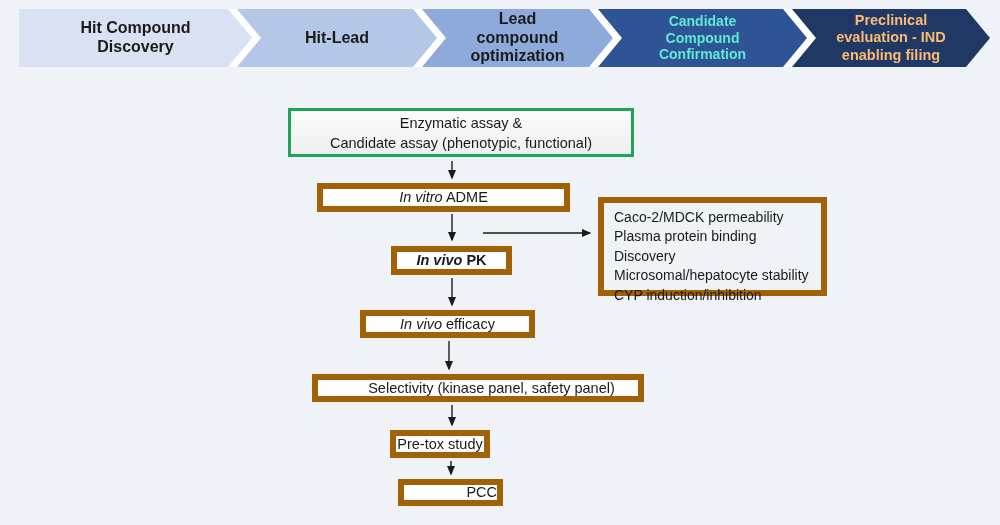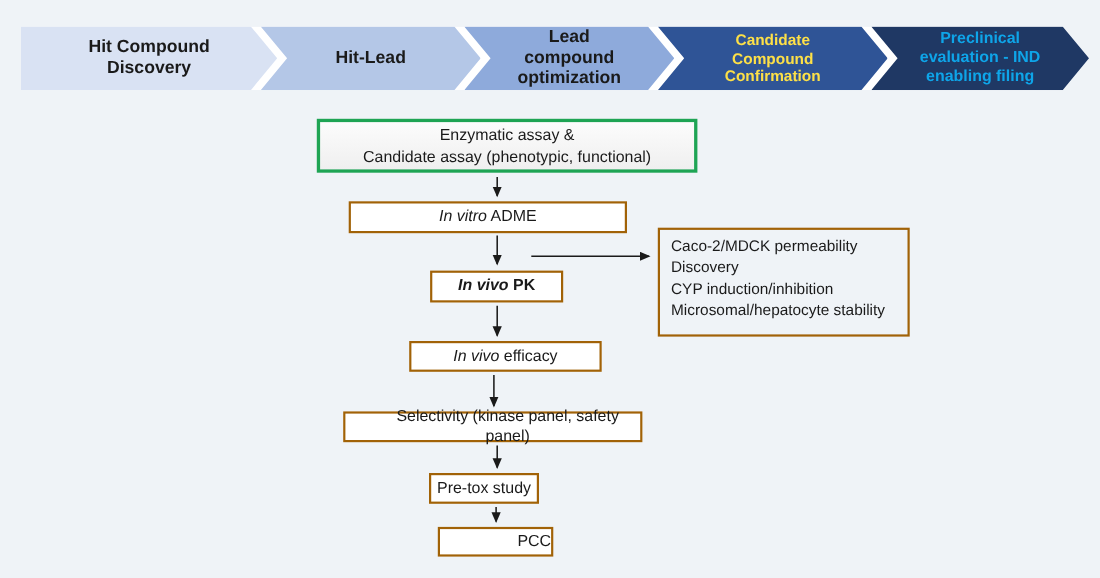--- a/index.html
+++ b/index.html
@@ -6,69 +6,69 @@
   html, body { width: 1000px; height: 525px; }
   body {
     background: #EFF3F7;
     font-family: "Liberation Sans", sans-serif;
     color: #1a1a1a;
     overflow: hidden;
   }
   .canvas { position: relative; width: 1000px; height: 525px; }
 
   
-  .chevron-bar { position: absolute; left: 19px; top: 24px; width: 971px; height: 58px; }
+  .chevron-bar { position: absolute; left: 19px; top: 9px; width: 971px; height: 58px; }
   .chev-underlay {
     position: absolute; inset: 0; background: #ffffff;
     clip-path: polygon(0 0, calc(100% - 24px) 0, 100% 50%, calc(100% - 24px) 100%, 0 100%);
   }
   .chev {
     position: absolute; top: 0; height: 100%;
     display: flex; align-items: center; justify-content: center;
     text-align: center; font-weight: bold; line-height: 1.18;
     clip-path: polygon(0 0, calc(100% - 24px) 0, 100% 50%, calc(100% - 24px) 100%, 0 100%, 24px 50%);
   }
   .chev span { display: inline-block; }
   .chev-1 {
     left: 0; width: 233px; background: #D9E2F3; font-size: 16px;
     clip-path: polygon(0 0, calc(100% - 24px) 0, 100% 50%, calc(100% - 24px) 100%, 0 100%);
   }
   .chev-1 span { max-width: 130px; }
   .chev-2 { left: 218px; width: 200px; background: #B4C7E7; font-size: 16px; }
   .chev-3 { left: 403px; width: 191px; background: #8EAADB; font-size: 16px; }
   .chev-3 span { max-width: 106px; }
-  .chev-4 { left: 579px; width: 209px; background: #2F5496; color: #fde047; font-size: 14px; }
+  .chev-4 { left: 579px; width: 209px; background: #2F5496; color: #5eead4; font-size: 14px; }
   .chev-4 span { max-width: 100px; }
-  .chev-5 { left: 773px; width: 198px; background: #1F3864; color: #0ea5e9; font-size: 14.5px; text-align: center; }
+  .chev-5 { left: 773px; width: 198px; background: #1F3864; color: #fdba74; font-size: 14.5px; text-align: center; }
   .chev-5 span { max-width: 148px; }
 
   
   .box {
-    position: absolute; background: #ffffff; border: 2px solid #a16207;
+    position: absolute; background: #ffffff; border: 6px solid #a16207;
     display: flex; align-items: center; justify-content: center;
     font-size: 14.5px; text-align: center; line-height: 1.25;
   }
   .box .it { font-style: italic; }
   .box-assay {
     left: 288px; top: 108px; width: 346px; height: 49px;
     border: 3px solid #1EA454;
     background: linear-gradient(180deg, #fcfcfc 0%, #efefef 100%);
     flex-direction: column; font-size: 14.5px; line-height: 1.38;
   }
   .box-adme        { left: 317px; top: 183px; width: 253px; height: 29px; }
   .box-pk          { left: 391px; top: 246px; width: 121px; height: 29px; font-weight: bold; }
-  .box-efficacy    { left: 360px; top: 310px; width: 175px; height: 28px; margin-left: 12px; }
-  .box-selectivity { left: 312px; top: 374px; width: 272px; height: 28px; padding-left: 27px; }
+  .box-efficacy    { left: 360px; top: 310px; width: 175px; height: 28px; }
+  .box-selectivity { left: 312px; top: 374px; width: 332px; height: 28px; padding-left: 27px; }
   .box-pretox      { left: 390px; top: 430px; width: 100px; height: 28px; }
   .box-pcc         { left: 398px; top: 479px; width: 105px; height: 27px; justify-content: flex-end; }
   .box-side {
     left: 598px; top: 197px; width: 229px; height: 99px;
     background: transparent;
     display: block; text-align: left; padding: 5px 10px 4px 10px;
-    font-size: 14px; line-height: 1.39; margin-top: 10px;
+    font-size: 14px; line-height: 1.39;
   }
 
   
   .flow-arrows { position: absolute; inset: 0; width: 1000px; height: 525px; pointer-events: none; }
   .flow-arrows line { stroke: #1a1a1a; stroke-width: 1.4; }
 </style>
 </head>
 <body>
 
 <div class="canvas">
@@ -115,23 +115,24 @@
   <div class="box box-adme">
     <div><span class="it">In vitro</span><span> ADME</span></div>
   </div>
 
   <div class="box box-pk">
     <div><span class="it">In vivo</span><span> PK</span></div>
   </div>
 
   <div class="box box-side">
     <div>Caco-2/MDCK permeability</div>
+    <div>Plasma protein binding</div>
     <div>Discovery</div>
+    <div>Microsomal/hepatocyte stability</div>
     <div>CYP induction/inhibition</div>
-    <div>Microsomal/hepatocyte stability</div>
   </div>
 
   <div class="box box-efficacy">
     <div><span class="it">In vivo</span><span> efficacy</span></div>
   </div>
 
   <div class="box box-selectivity">
     <div>Selectivity (kinase panel, safety panel)</div>
   </div>
 

